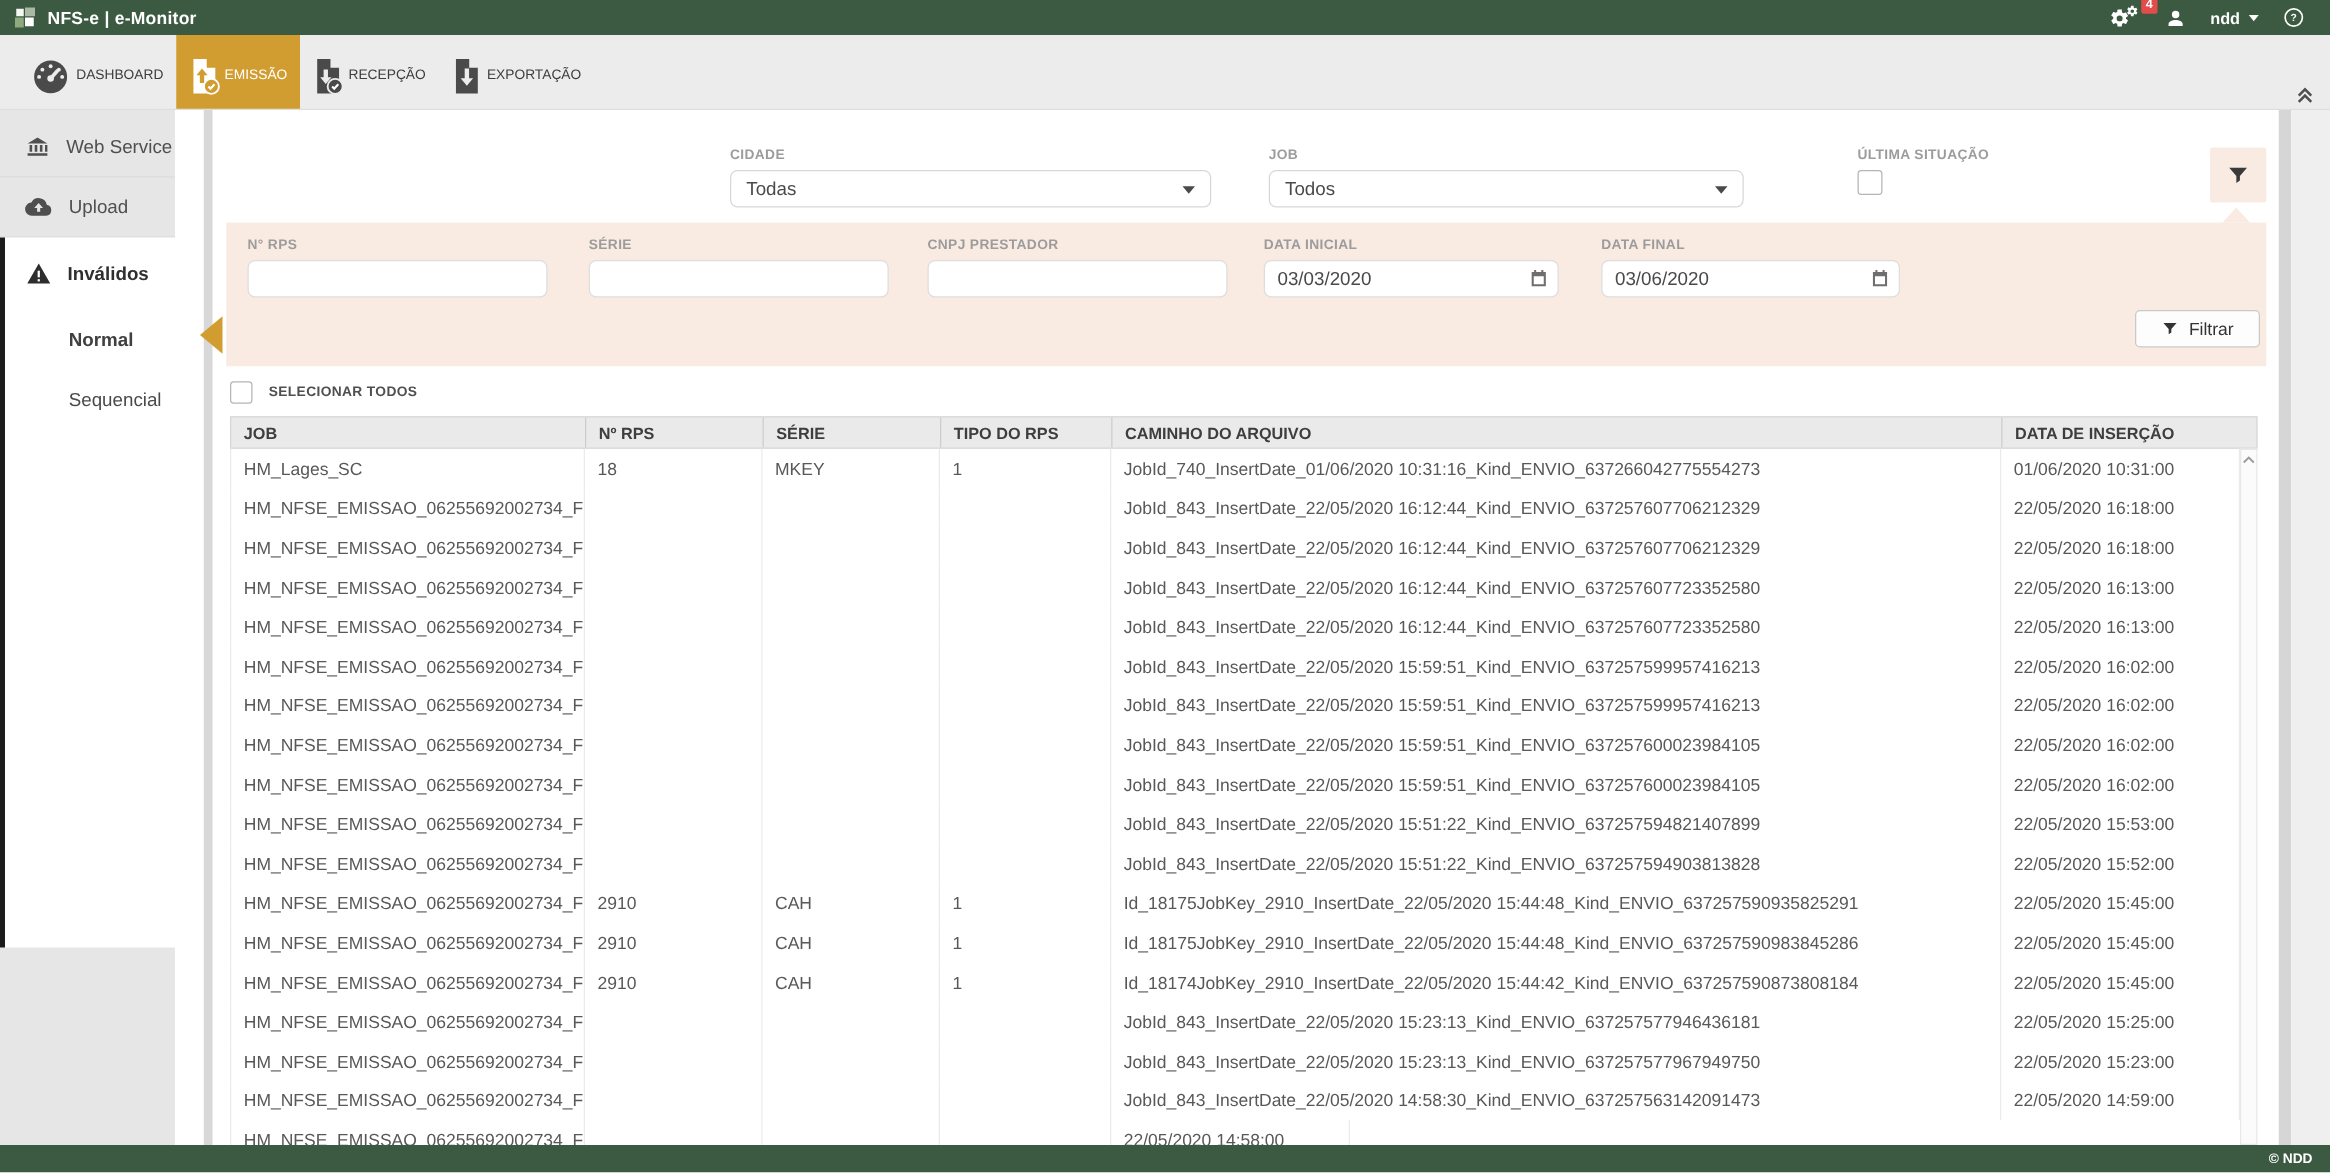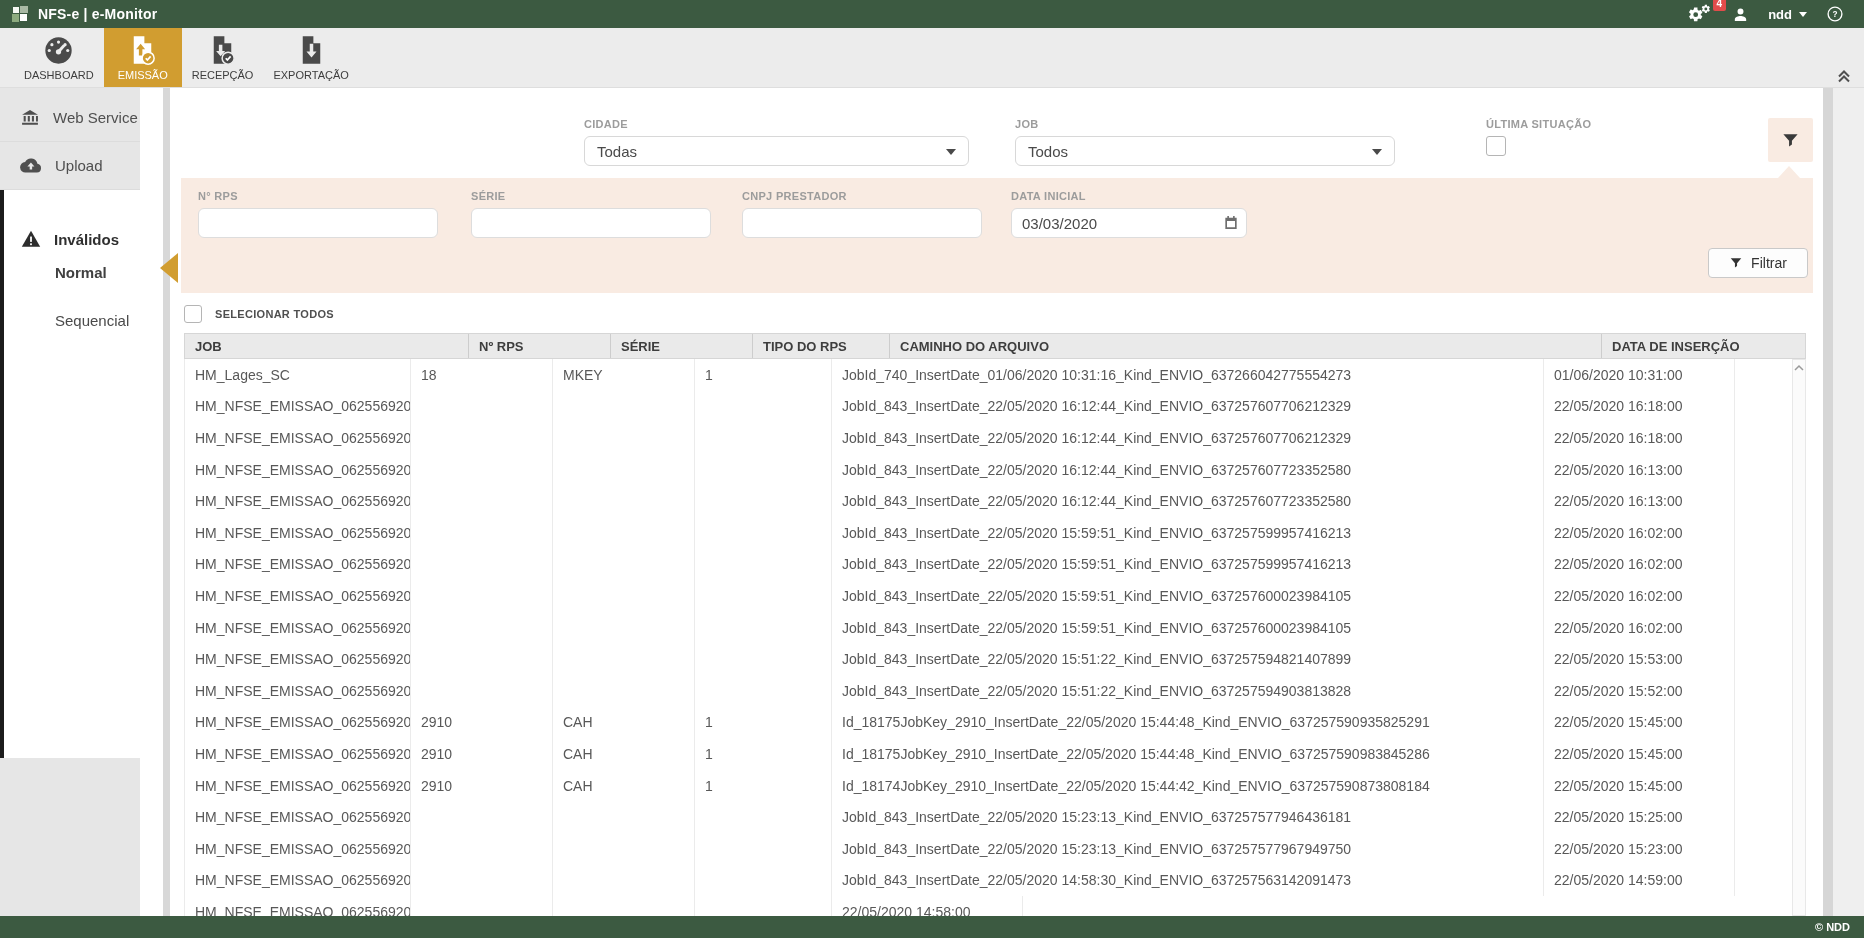--- a/index.html
+++ b/index.html
@@ -17,32 +17,32 @@
   .app-title{font-size:14px;font-weight:700;letter-spacing:.2px}
   .top-right{margin-left:auto;display:flex;align-items:center;gap:19px;padding-right:8px}
   .gear-wrap{position:relative;cursor:pointer;display:flex}
   .badge{position:absolute;top:-7px;right:-13px;background:#e24c4b;color:#fff;font-size:10px;font-weight:700;line-height:1;padding:2px 4px;border-radius:2px}
   .user-wrap{display:flex;align-items:flex-start;gap:7px;cursor:pointer}
   .user-name{font-size:13px;font-weight:700}
   .caret{width:0;height:0;border:4px solid transparent;border-top:5px solid #fff;margin-top:5px}
 
   
   .tabbar{height:60px;background:#ececec;display:flex;position:relative;border-bottom:1px solid #dedede}
-  .tab{min-width:78px;padding:5px 10px 0;display:flex;flex-direction:column;align-items:center;gap:4px;font-size:11px;color:#3d3d3d;cursor:pointer}
+  .tab{min-width:78px;padding:5px 10px 0;display:flex;flex-direction:row;align-items:center;gap:4px;font-size:11px;color:#3d3d3d;cursor:pointer}
   .tab:first-child{margin-left:14px}
   .tab.active{background:#d19d30;color:#fff}
   .ticon{height:32px;display:flex;align-items:flex-end}
   .collapse-btn{position:absolute;right:12px;bottom:4px;cursor:pointer;line-height:0}
 
   
   .layout{display:flex;height:828px;position:relative}
   .sidebar{width:140px;background:#e6e6e6;flex-shrink:0;padding-top:6px}
   .side-item{height:48px;display:flex;align-items:center;gap:13px;padding-left:20px;font-size:15px;color:#4f4f4f;border-bottom:1px solid #dcdcdc;cursor:pointer}
   .side-section{background:#fff;border-left:4px solid #1c1c1c;height:568px}
-  .side-section .head{height:58px;display:flex;align-items:flex-end;gap:13px;padding-left:17px;font-size:15px;font-weight:700;color:#2f2f2f;cursor:pointer}
+  .side-section .head{height:58px;display:flex;align-items:center;gap:13px;padding-left:17px;font-size:15px;font-weight:700;color:#2f2f2f;cursor:pointer}
   .sub-item{height:48px;display:flex;align-items:center;padding-left:51px;font-size:15px;color:#4a4a4a;cursor:pointer}
   .sub-item.active{font-weight:700;color:#404040}
   .active-marker{position:absolute;left:160px;top:165px;width:0;height:0;border-top:15px solid transparent;border-bottom:15px solid transparent;border-right:18px solid #d19d30;z-index:5}
   .splitter{position:absolute;left:163px;top:0;bottom:0;width:7px;background:#d8d8d8;cursor:col-resize;z-index:2}
   .main{flex:1;position:relative;background:#fff;overflow:hidden}
 
   
   .flabel{font-size:11px;font-weight:700;color:#9c9c9c;letter-spacing:.3px;margin-bottom:6px}
   .sel{height:30px;border:1px solid #d8d8d8;border-radius:6px;background:#fff;display:flex;align-items:center;justify-content:space-between;padding:0 12px;font-size:15px;color:#4a4a4a;cursor:pointer}
   .caret2{width:0;height:0;border:5px solid transparent;border-top:6px solid #4a4a4a;margin-top:6px}
@@ -71,21 +71,21 @@
   .select-all{position:absolute;left:44px;top:217px;display:flex;align-items:center;gap:13px}
   .select-all .cb{width:18px;height:18px}
   .sa-lbl{font-size:11px;font-weight:700;color:#4f4f4f;letter-spacing:.3px}
   .grid{position:absolute;left:44px;top:245px;width:1622px}
   .thead{display:flex;height:26px;background:#eaeaea;border:1px solid #d6d6d6}
   .th{display:flex;align-items:center;padding-left:10px;font-size:13px;font-weight:700;color:#3e3e3e;border-right:1px solid #cdcdcd;cursor:pointer}
   .th:last-child{border-right:none;flex:1}
   .row{display:flex;height:31.6px;cursor:pointer}
   .td{display:flex;align-items:center;padding:0 6px 0 10px;font-size:14px;color:#585858;border-right:1px solid #ebebeb;white-space:nowrap;overflow:hidden}
   .row .td:first-child{border-left:1px solid #ebebeb}
-  .c-job{width:227px}.c-rps{width:142px}.c-serie{width:142px}.c-tipo{width:137px}.c-cam{width:712px}.c-data{width:191px}
+  .c-job{width:284px}.c-rps{width:142px}.c-serie{width:142px}.c-tipo{width:137px}.c-cam{width:712px}.c-data{width:191px}
   .th.c-job{width:284px}.th.c-rps{width:142px}.th.c-serie{width:142px}.th.c-tipo{width:137px}.th.c-cam{width:712px}
 
   .inner-scroll{position:absolute;left:1652px;top:271px;width:14px;height:557px;background:#fbfbfb;border:1px solid #e8e8e8;display:flex;justify-content:center;padding-top:4px}
   .outer-scroll{position:absolute;left:1683px;top:0;bottom:0;width:10px;background:#d6d6d6;cursor:pointer}
   .gutter{position:absolute;left:1693px;top:0;bottom:0;right:0;background:#efefef}
 
   .bottombar{height:22px;background:#3c5a41;display:flex;align-items:center;justify-content:flex-end;padding-right:14px;color:#fff;font-size:11px;font-weight:700}
 </style>
 <title>NFS-e | e-Monitor</title></head>
 <body>
@@ -268,20 +268,35 @@
             <svg width="16" height="16" viewBox="0 0 24 24">
                 <g fill="#6e6e6e">
                   <rect x="6.5" y="1.5" width="2.4" height="4"></rect>
                   <rect x="15.1" y="1.5" width="2.4" height="4"></rect>
                   <path fill-rule="evenodd" d="M3.5 4h17v17h-17zM6 9h12v9.5H6z"></path>
                 </g>
               </svg>
           </span>
         </div>
       </div>
+      <div class="pfield p-dfin">
+        <div class="flabel">DATA FINAL</div>
+        <div class="datewrap">
+          <input class="inp" type="text" value="03/06/2020" style="">
+          <span class="cal">
+            <svg width="16" height="16" viewBox="0 0 24 24">
+                <g fill="#6e6e6e">
+                  <rect x="6.5" y="1.5" width="2.4" height="4"></rect>
+                  <rect x="15.1" y="1.5" width="2.4" height="4"></rect>
+                  <path fill-rule="evenodd" d="M3.5 4h17v17h-17zM6 9h12v9.5H6z"></path>
+                </g>
+              </svg>
+          </span>
+        </div>
+      </div>
       <div class="filtrar">
         <svg width="14" height="14" viewBox="0 0 24 24">
             <path d="M3 4h18l-7.2 8.3V17l-3.6 2.5v-7.2z" fill="#333"></path>
           </svg>
         <span>Filtrar</span>
       </div>
     </div>
 
     <div class="select-all">
       <span class="cb"></span>

